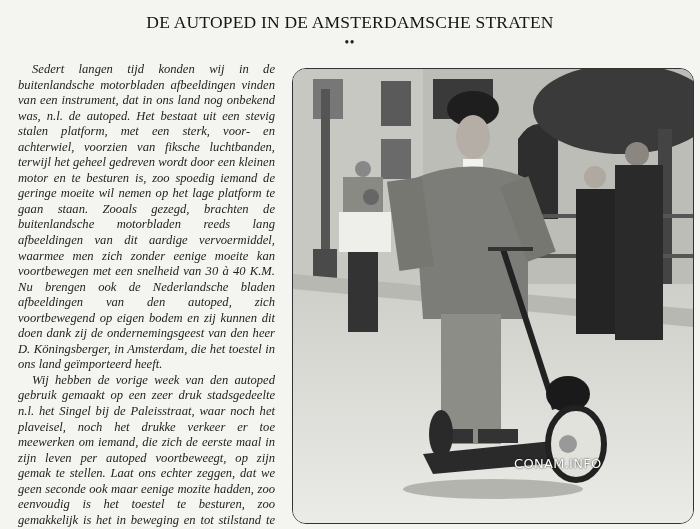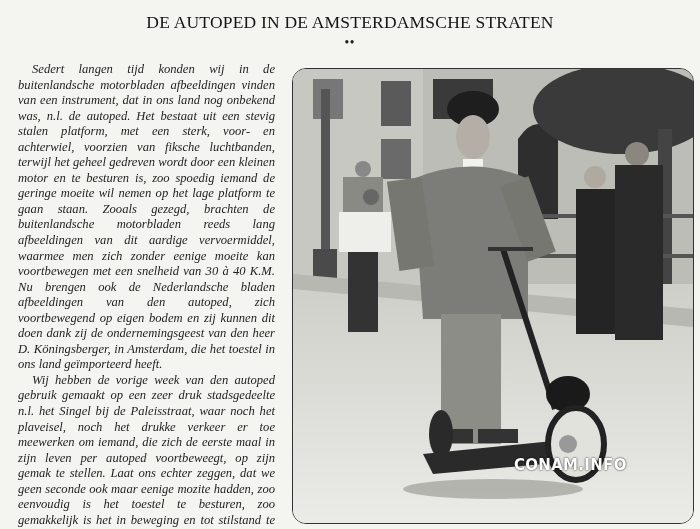--- a/index.html
+++ b/index.html
@@ -29,21 +29,21 @@
   }
   .article p { margin: 0; text-indent: 14px; hyphens: manual; font-style: italic; }
   .photo {
     position: absolute; left: 292px; top: 68px; width: 400px; height: 454px;
     border: 1.5px solid #333; border-radius: 14px; overflow: hidden;
     background: #dcdcd8;
   }
   .photo svg { display: block; }
   .watermark {
     position: absolute; left: 514px; top: 456px;
-    font-family: "DejaVu Sans", sans-serif; font-size: 15px; font-weight: bold;
+    font-family: "DejaVu Sans", sans-serif; font-size: 13px; font-weight: normal;
     color: #ffffff; letter-spacing: 0.3px;
     text-shadow: 0 0 2px #000;
   }
 </style>
 </head>
 <body>
 
 <div class="title">DE AUTOPED IN DE AMSTERDAMSCHE STRATEN</div>
 <div class="ornament">••</div>
 

